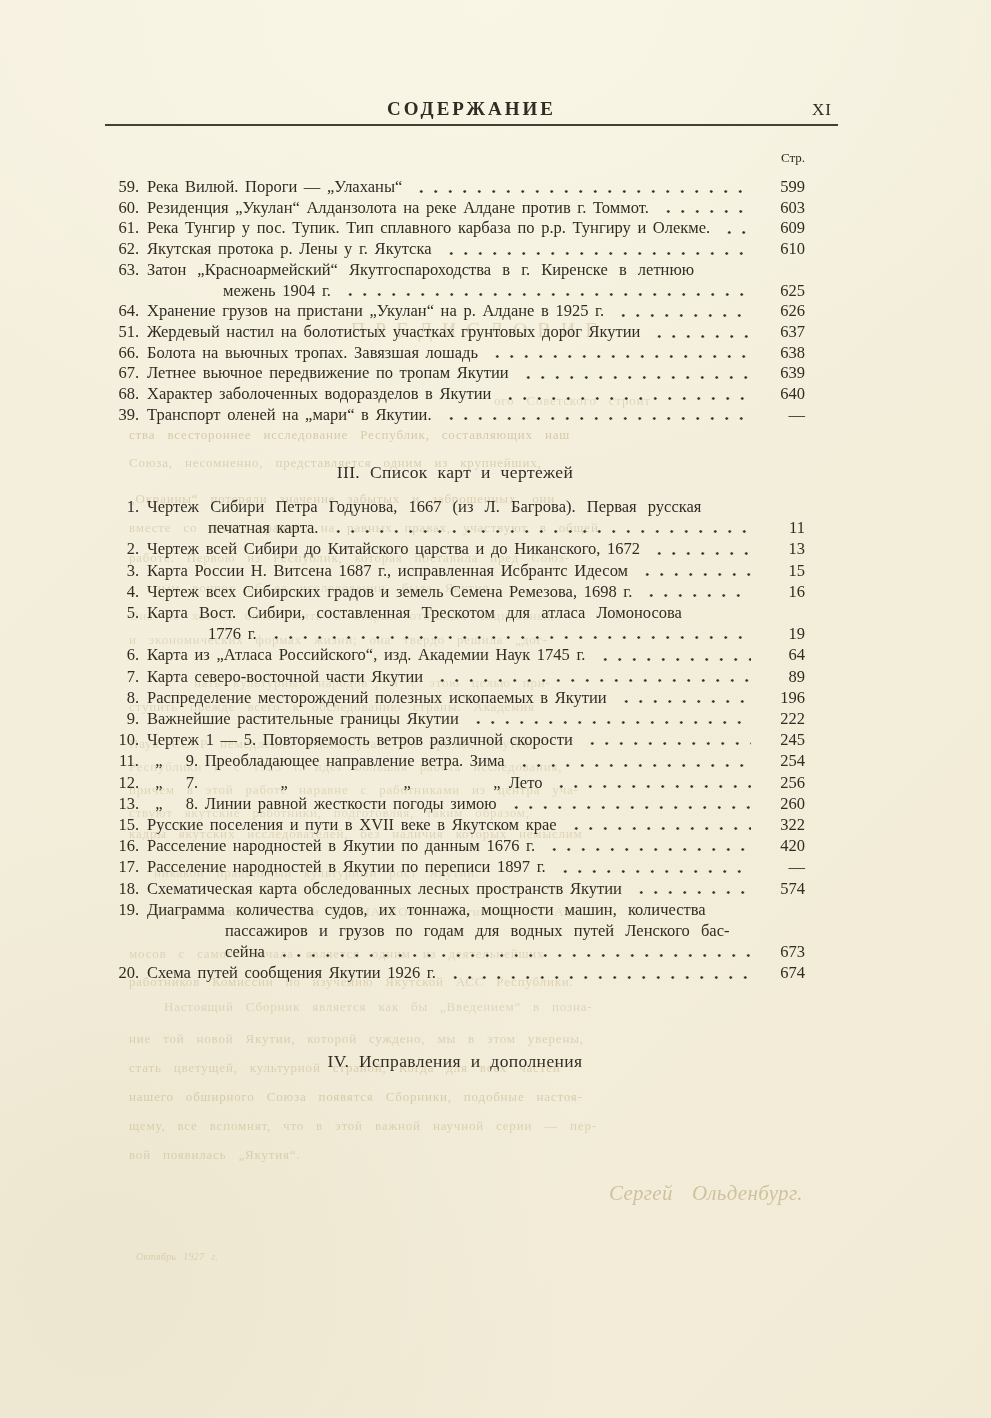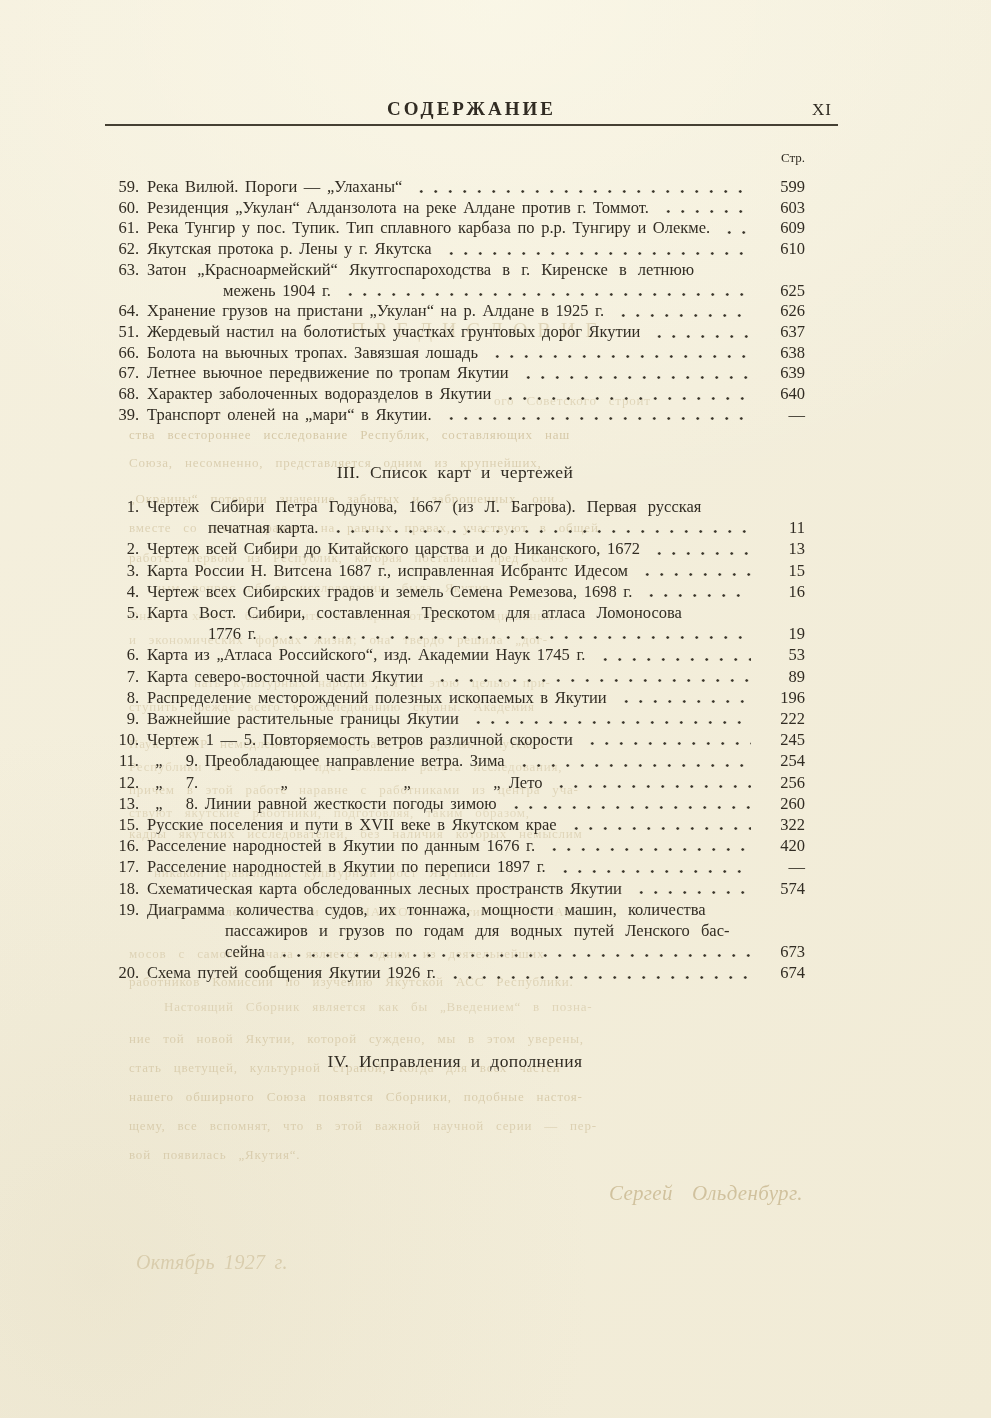--- a/index.html
+++ b/index.html
@@ -83,21 +83,21 @@
       <div class="ghost-line" style="top: 905px; left: 130px; opacity: 0.22;">Председателем ЦИК'а и СОВНАРКОМ'а Якутии М. К. Ам-</div>
       <div class="ghost-line" style="top: 947px; left: 105px; opacity: 0.26;">мосов с самого начала является одним из деятельнейших</div>
       <div class="ghost-line" style="top: 975px; left: 105px; opacity: 0.28;">работников Комиссии по изучению Якутской АСС Республики.</div>
       <div class="ghost-line" style="top: 1000px; left: 140px; opacity: 0.26;">Настоящий Сборник является как бы „Введением“ в позна-</div>
       <div class="ghost-line" style="top: 1032px; left: 105px; opacity: 0.3;">ние той новой Якутии, которой суждено, мы в этом уверены,</div>
       <div class="ghost-line" style="top: 1061px; left: 105px; opacity: 0.3;">стать цветущей, культурной страной, Когда для всех частей</div>
       <div class="ghost-line" style="top: 1119px; left: 105px; opacity: 0.3;">щему, все вспомнят, что в этой важной научной серии — пер-</div>
       <div class="ghost-line" style="top: 1090px; left: 105px; opacity: 0.34;">нашего обширного Союза появятся Сборники, подобные настоя-</div>
       <div class="ghost-line" style="top: 1148px; left: 105px; opacity: 0.3;">вой появилась „Якутия“.</div>
       <div class="ghost-line italic" style="top: 1183px; left: 585px; font-size: 21px; opacity: 0.45;">Сергей  Ольденбург.</div>
-      <div class="ghost-line italic" style="top: 1252px; left: 112px; font-size: 20px; opacity: 0.3;">Октябрь 1927 г.</div>
+      <div class="ghost-line italic" style="top: 1252px; left: 112px; font-size: 10px; opacity: 0.3;">Октябрь 1927 г.</div>
     </div>
 
   <div class="header">
     <div class="header-title">СОДЕРЖАНИЕ</div>
     <div class="header-pageno">XI</div>
     <div class="header-rule"></div>
   </div>
 
   <div class="content">
     <div class="str-label">Стр.</div>
@@ -243,21 +243,21 @@
             <span class="line-text" style="padding-left: 61px;">1776 г.</span>
             <span class="leader"></span>
             <span class="page-ref">19</span>
           </div>
         </div>
         <div>
           <div class="toc-line">
             <span class="num">6.</span>
             <span class="line-text">Карта из „Атласа Российского“, изд. Академии Наук 1745 г.</span>
             <span class="leader"></span>
-            <span class="page-ref">53</span>
+            <span class="page-ref">64</span>
           </div>
         </div>
         <div>
           <div class="toc-line">
             <span class="num">7.</span>
             <span class="line-text">Карта северо-восточной части Якутии</span>
             <span class="leader"></span>
             <span class="page-ref">89</span>
           </div>
         </div>

